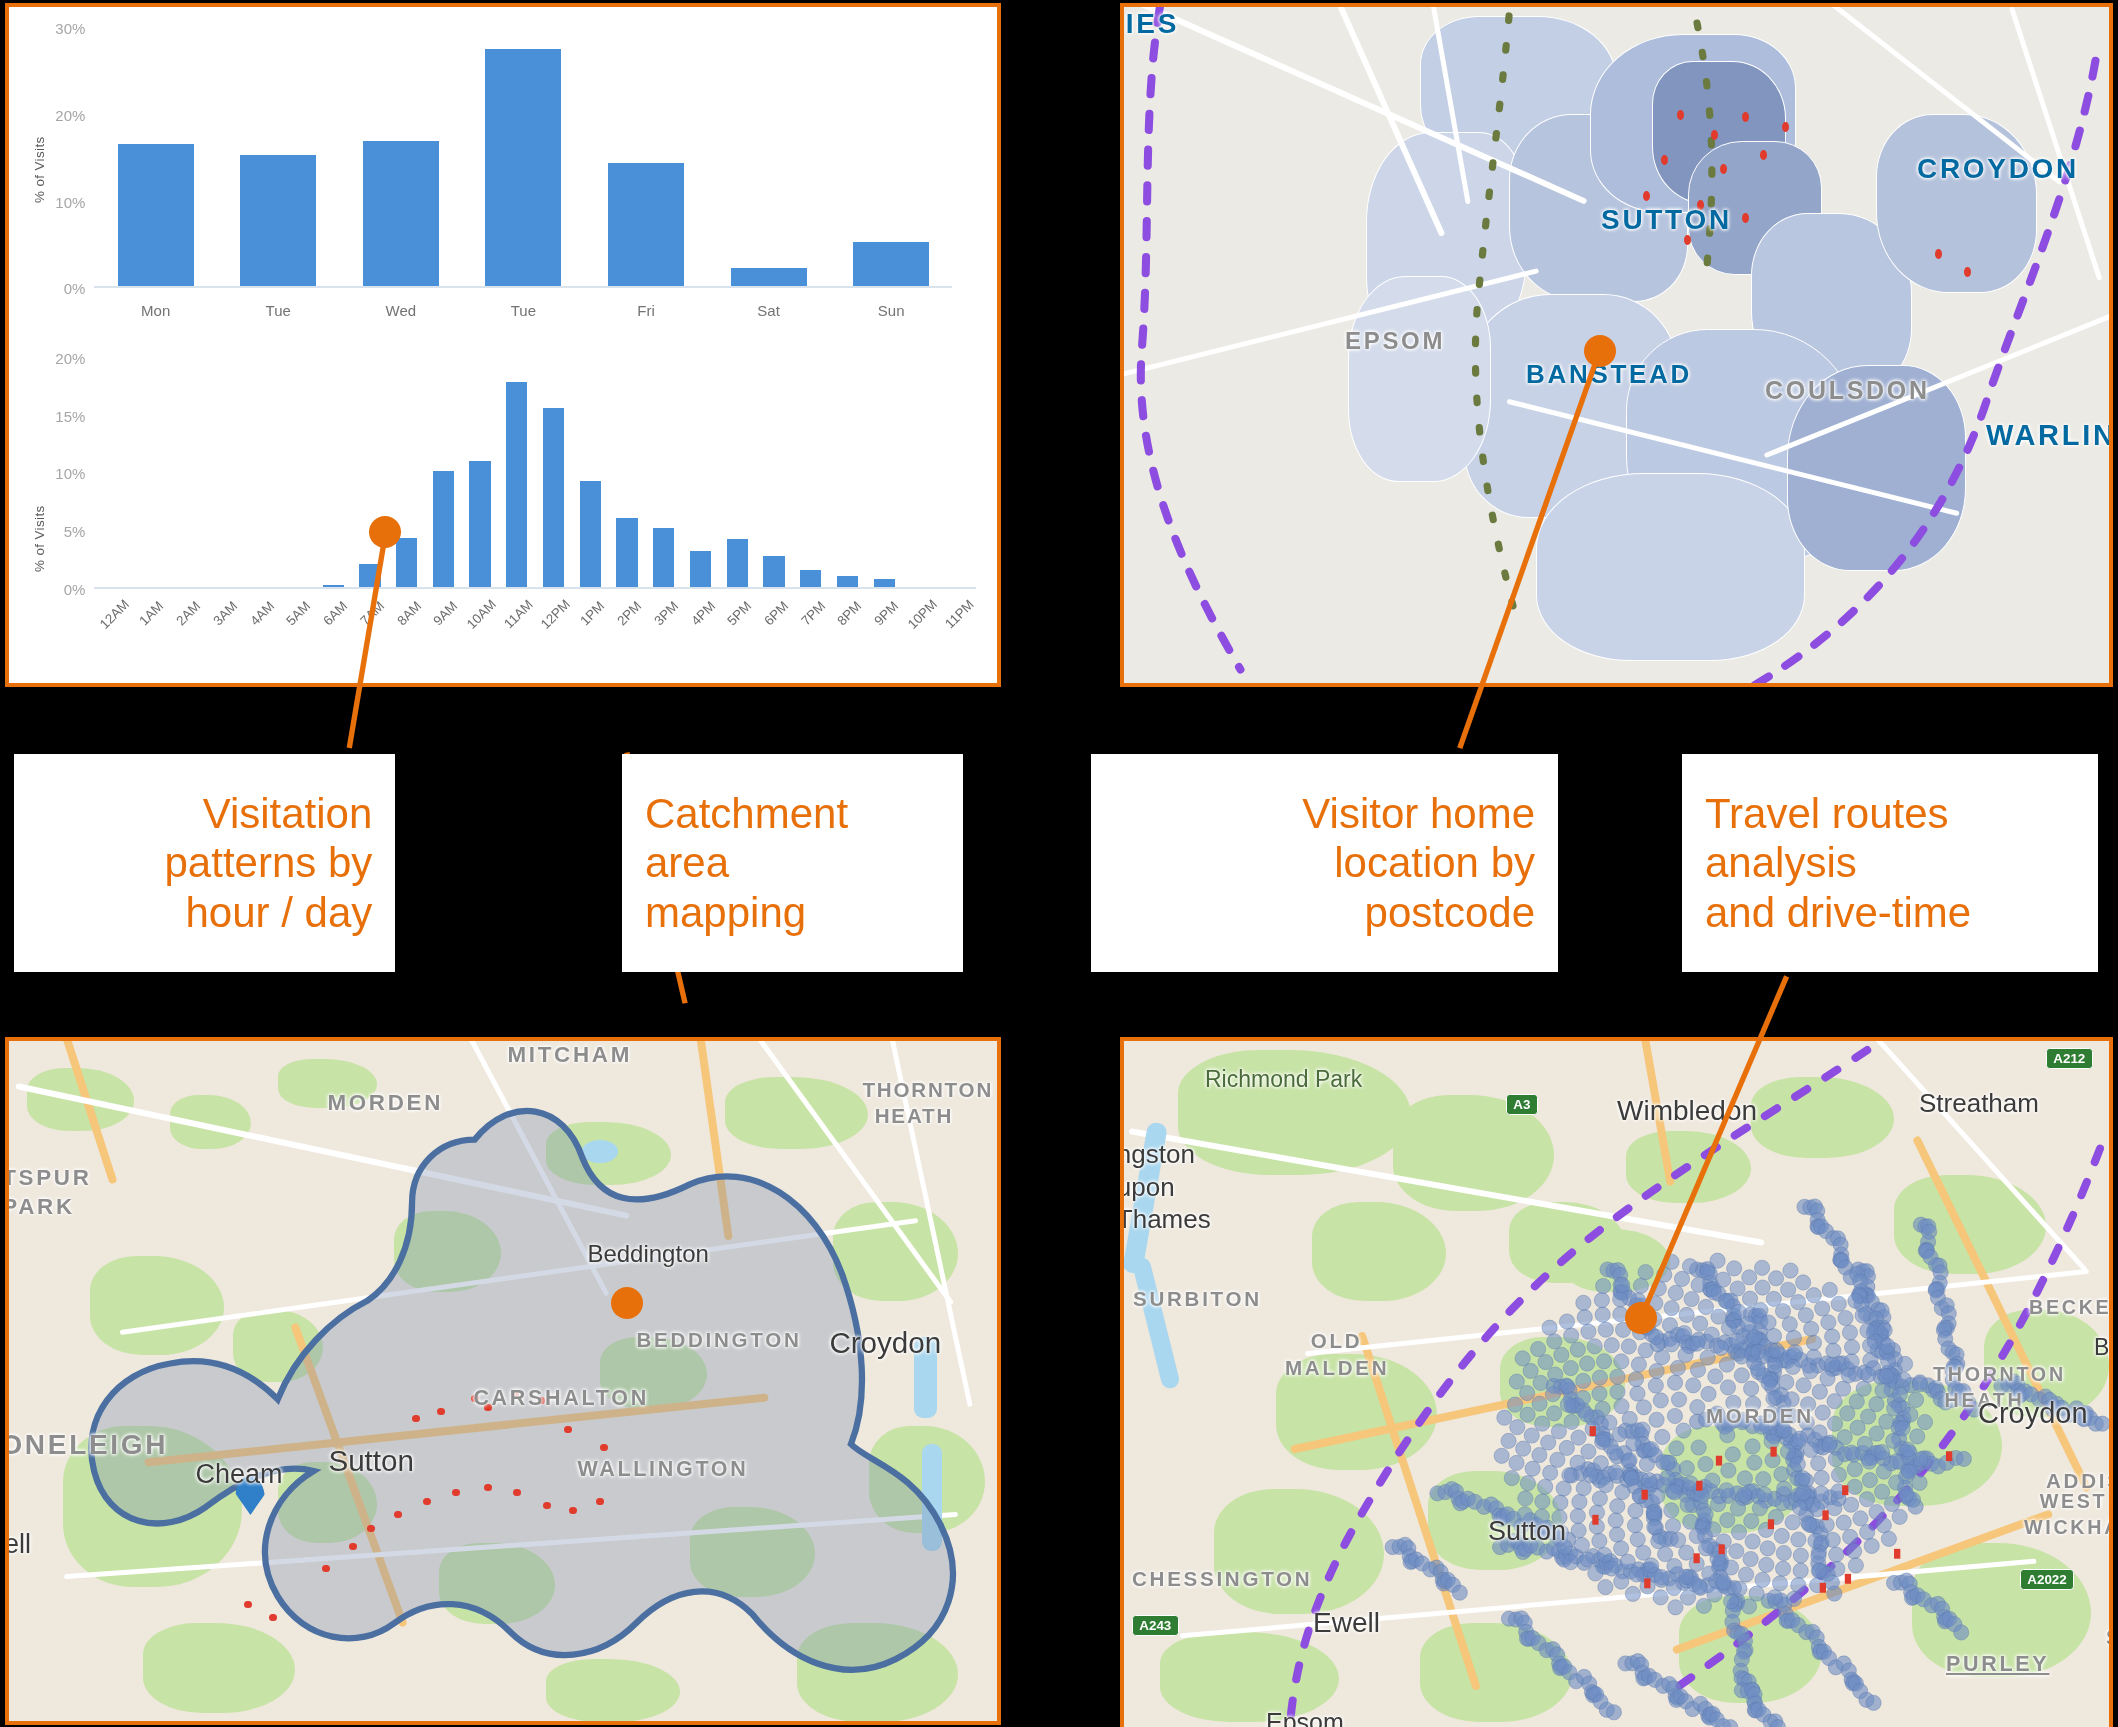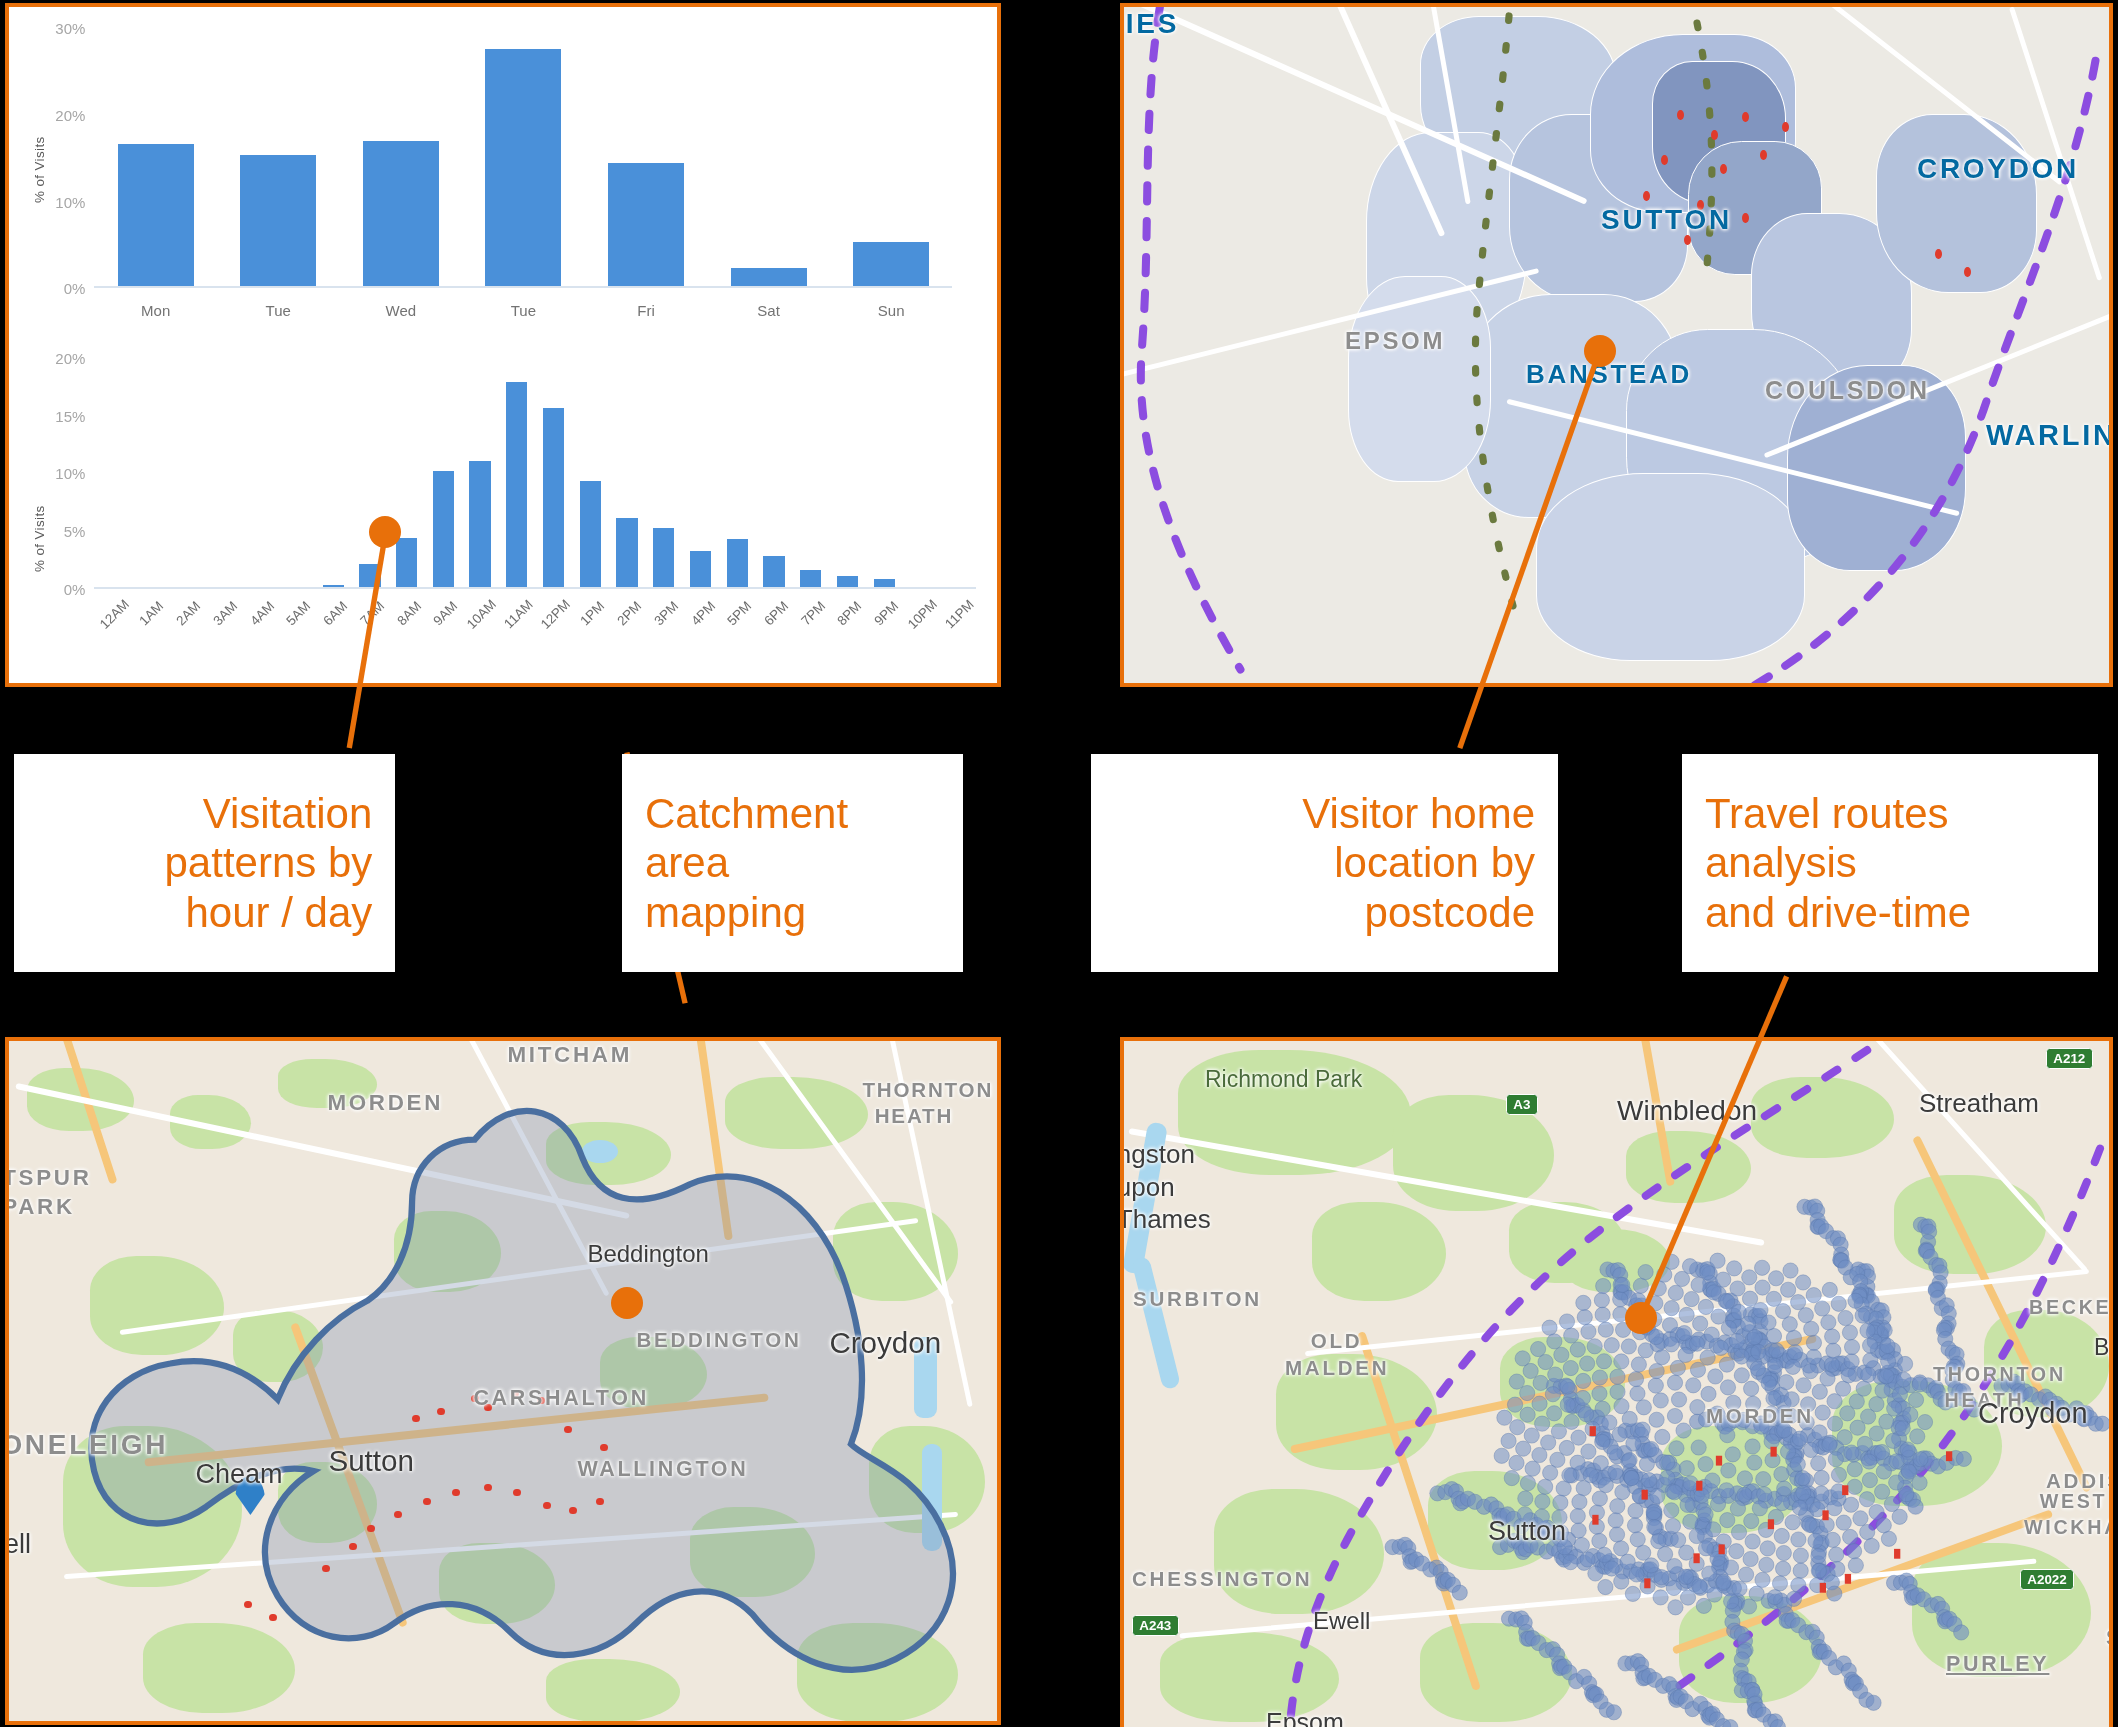--- a/index.html
+++ b/index.html
@@ -1672,21 +1672,21 @@
     <div class="place-label town" style="left:-7.2px; top:97px; font-size:26px; white-space:normal; width:143px; line-height:1.25;">ngston upon Thames</div>
     <div class="place-label" style="left:582px; top:363px; font-size:20.6px;">MORDEN</div>
     <div class="place-label" style="left:809px; top:321px; font-size:19.7px; width:103px; white-space:normal; text-align:center; line-height:1.3;">THORNTON HEATH</div>
     <div class="place-label" style="left:905px; top:255px; font-size:19.7px;">BECKENHAM</div>
     <div class="place-label town" style="left:970px; top:293px; font-size:23px;">Br</div>
     <div class="place-label" style="left:9px; top:246px; font-size:20.6px;">SURBITON</div>
     <div class="place-label" style="left:161px; top:287px; font-size:20.6px; width:103px; white-space:normal; text-align:center; line-height:1.3;">OLD MALDEN</div>
     <div class="place-label" style="left:922px; top:428px; font-size:20.6px;">ADDISCOMBE</div>
     <div class="place-label" style="left:900px; top:448px; font-size:19.7px; width:99px; white-space:normal; text-align:center; line-height:1.3;">WEST WICKHAM</div>
     <div class="place-label" style="left:8px; top:526px; font-size:20.6px;">CHESSINGTON</div>
-    <div class="place-label town" style="left:189px; top:566px; font-size:24px;">Ewell</div>
+    <div class="place-label town" style="left:189px; top:566px; font-size:28px;">Ewell</div>
     <div class="place-label town" style="left:364px; top:475px; font-size:27px;">Sutton</div>
     <div class="place-label town" style="left:854px; top:356px; font-size:29px;">Croydon</div>
     <div class="place-label" style="left:982px; top:585px; font-size:21.5px;">SELSDON</div>
     <div class="place-label" style="left:822px; top:611px; font-size:21.5px;text-decoration:underline;">PURLEY</div>
     <div class="place-label town" style="left:142px; top:667px; font-size:25px;">Epsom</div>
 
   </div>
 
   <svg class="leader" viewBox="0 0 2365 1929" width="2118" height="1728">
     <line x1="390" y1="835" x2="430" y2="598" stroke="#E8700A" stroke-width="6"></line>

